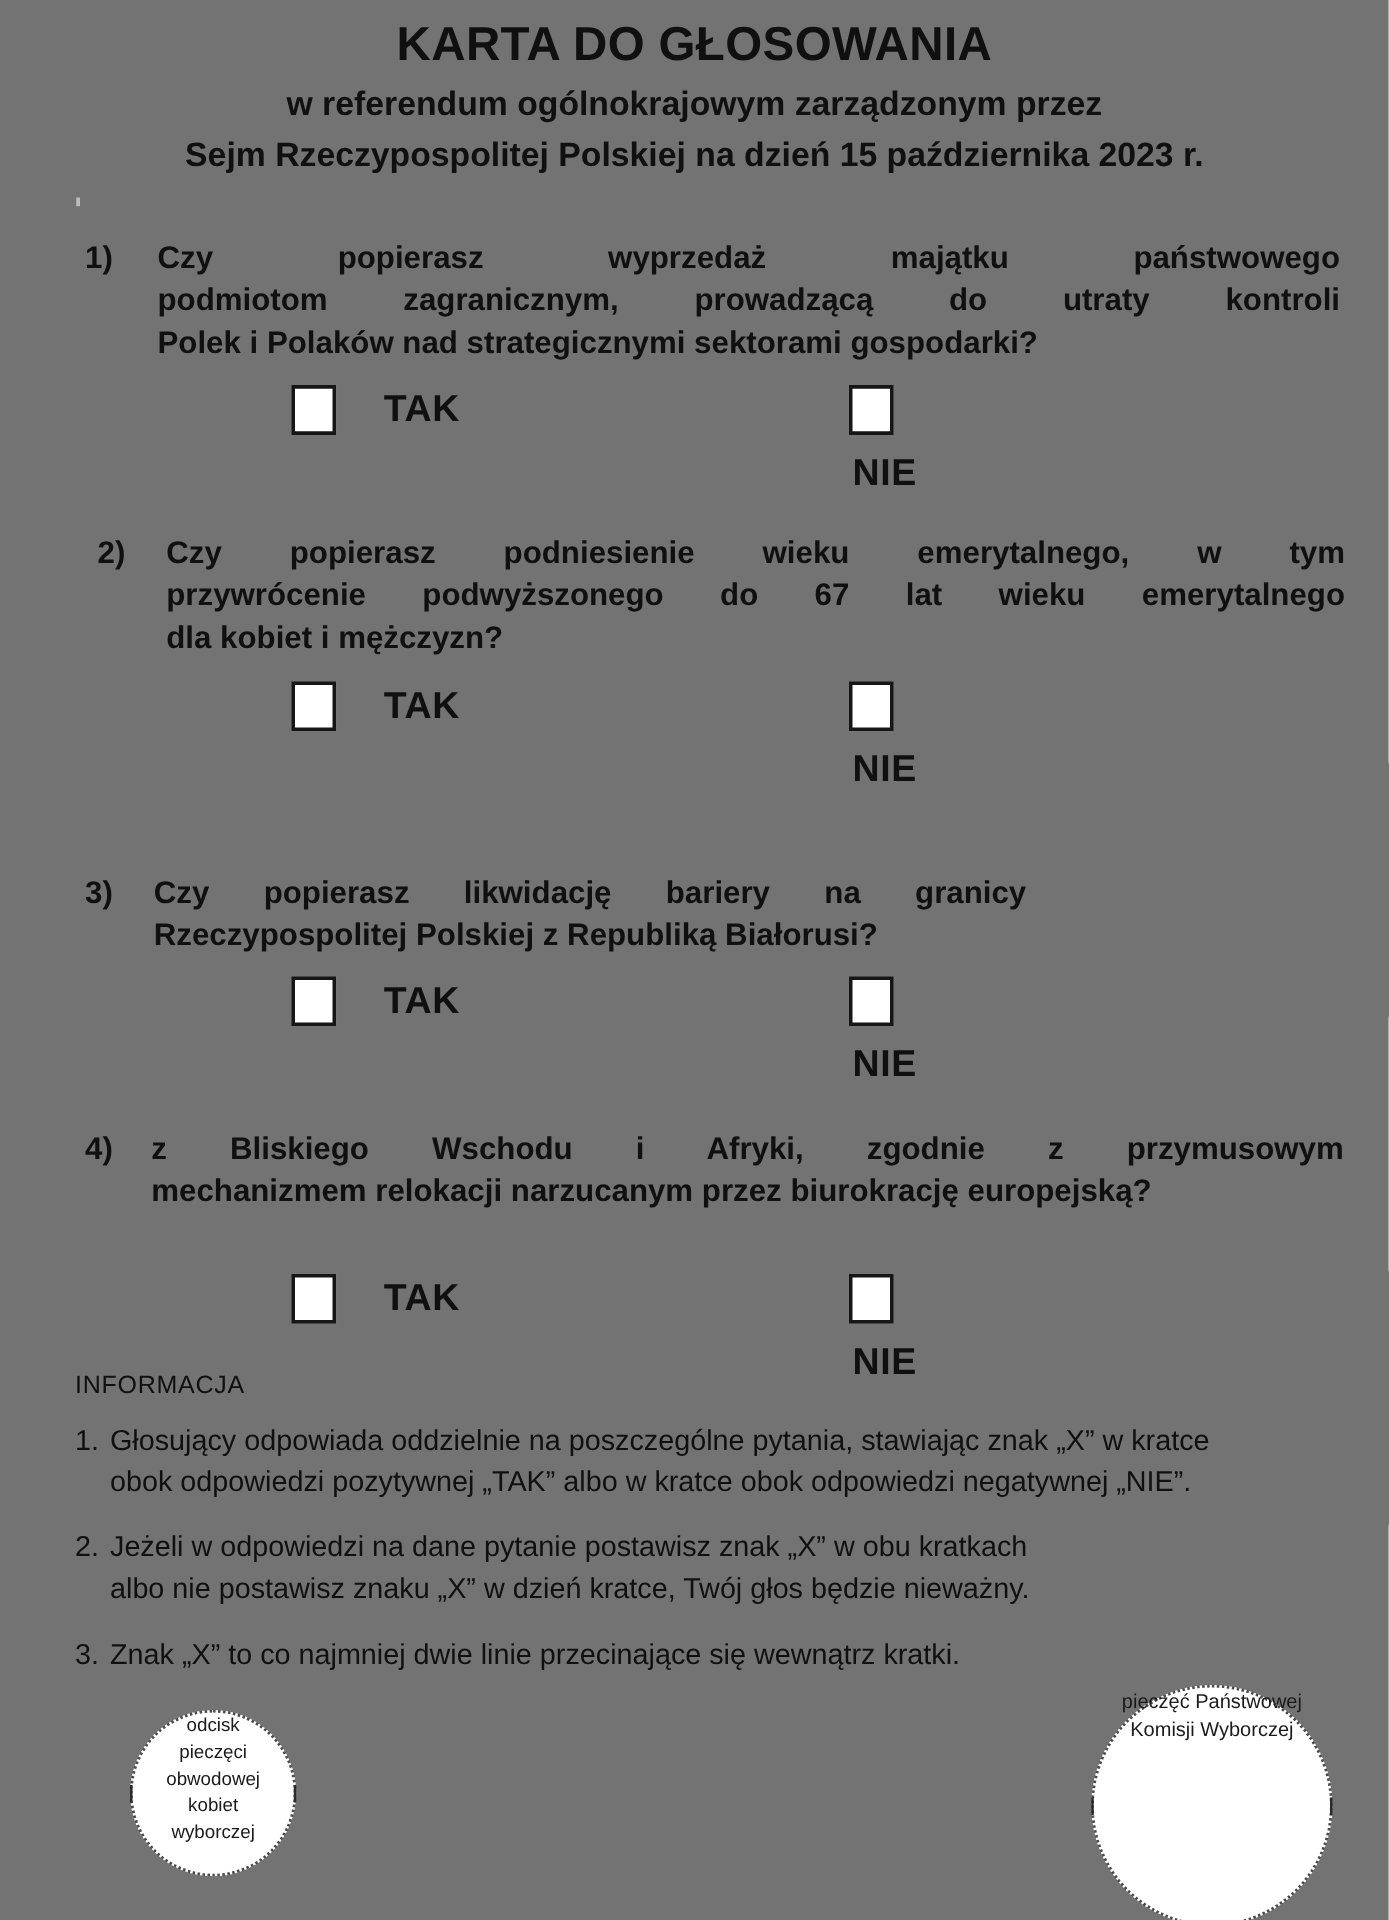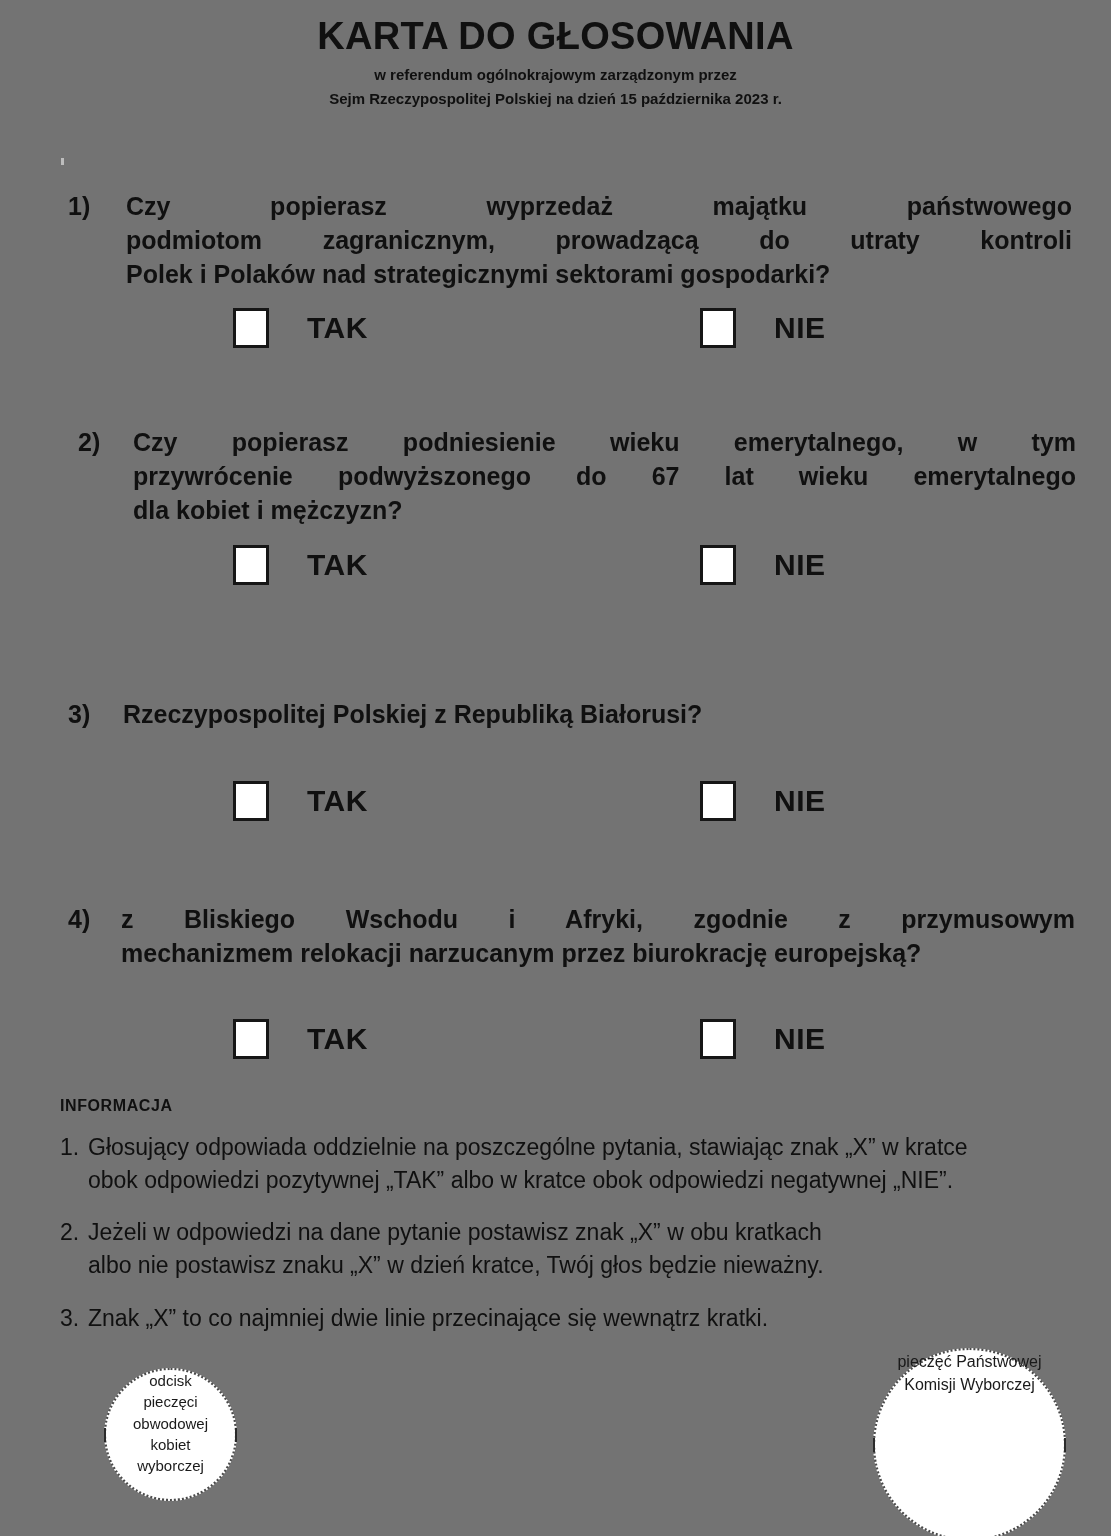--- a/index.html
+++ b/index.html
@@ -30,21 +30,21 @@
     text-align: center;
   }
   .header-title {
     font-size: 38px;
     font-weight: bold;
     letter-spacing: 0.3px;
     line-height: 1.18;
     margin: 0 0 6px 0;
   }
   .header-sub {
-    font-size: 15px;
+    font-size: 27px;
     font-weight: bold;
     line-height: 1.36;
     margin: 4px;
     padding: 0 70px;
   }
 
   
   .scan-speck {
     position: absolute;
     left: 61px;
@@ -108,21 +108,21 @@
     width: 1111px;
     height: 48px;
   }
   .answer-opt {
     position: absolute;
     display: flex;
     align-items: center;
     gap: 16px;
   }
   .answer-opt.tak { left: 233px; }
-  .answer-opt.nie { left: 700px; }
+  .answer-opt.nie { left: 660px; flex-direction: column; }
 
   .checkbox {
     width: 30px;
     height: 34px;
     border: 3px solid #161616;
     background: #ffffff;
     box-sizing: content-box;
   }
   .answer-label {
     font-size: 30px;
@@ -138,22 +138,22 @@
   #a4 { top: 1019px; }
 
   
   .info {
     position: absolute;
     left: 60px;
     top: 1097px;
     width: 1020px;
   }
   .info-heading {
-    font-size: 16px;
-    font-weight: bold;
+    font-size: 20px;
+    font-weight: normal;
     letter-spacing: 0.6px;
     margin: 0 0 16px 0;
   }
   .info-item {
     display: flex;
     align-items: flex-start;
     font-size: 23px;
     line-height: 1.42;
     margin-bottom: 20px;
   }
@@ -268,20 +268,21 @@
     <div class="answer-opt nie">
       <div class="checkbox"></div>
       <div class="answer-label">NIE</div>
     </div>
   </div>
 
   <div class="question-block" id="q3">
     <div class="q-row">
       <div class="q-num">3)</div>
       <div class="q-text">
+        <div>Czy popierasz likwidację bariery na granicy</div>
         <div class="lastline">Rzeczypospolitej Polskiej z Republiką Białorusi?</div>
       </div>
     </div>
   </div>
 
   <div class="answers" id="a3">
     <div class="answer-opt tak">
       <div class="checkbox"></div>
       <div class="answer-label">TAK</div>
     </div>

